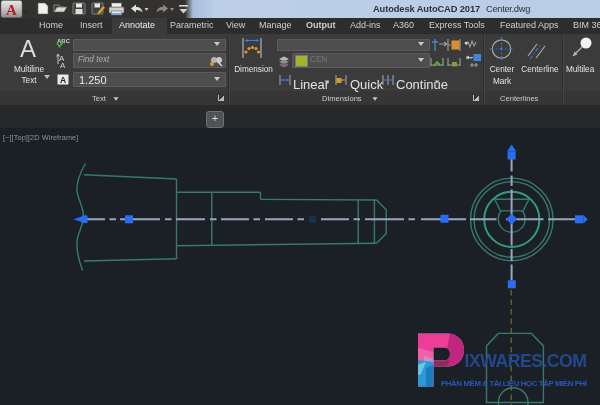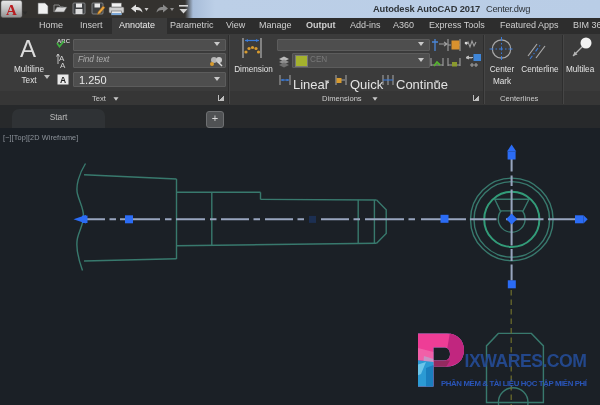--- a/index.html
+++ b/index.html
@@ -205,21 +205,20 @@
         <path d="M530,25 l11,-15" stroke="#3b7bd8" stroke-width="1.1" stroke-dasharray="4 2 1.5 2"></path>
 
         <path d="M573,22 l10,-10" stroke="#b5b5b5" stroke-width="1.2"></path>
         <path d="M573,22 l1.5,-4.5 l3,3 z" fill="#b5b5b5"></path>
         <circle cx="586" cy="9" r="5.5" fill="#f2f2f2"></circle>
       </svg>
     </div>
   </div>
 
   <div class="abs" id="filetabs">
-    <div class="abs" id="starttab">Start</div>
     <div class="abs" id="plustab">+</div>
   </div>
 
   <div class="abs" id="canvas">
     <div class="abs" id="vplabel">[−][Top][2D Wireframe]</div>
     <svg class="abs" style="left:0;top:0;" width="600" height="277" viewBox="0 128 600 277">
       <defs>
         <filter id="soft" x="-5%" y="-5%" width="110%" height="110%">
           <feGaussianBlur stdDeviation="0.35"></feGaussianBlur>
         </filter>

